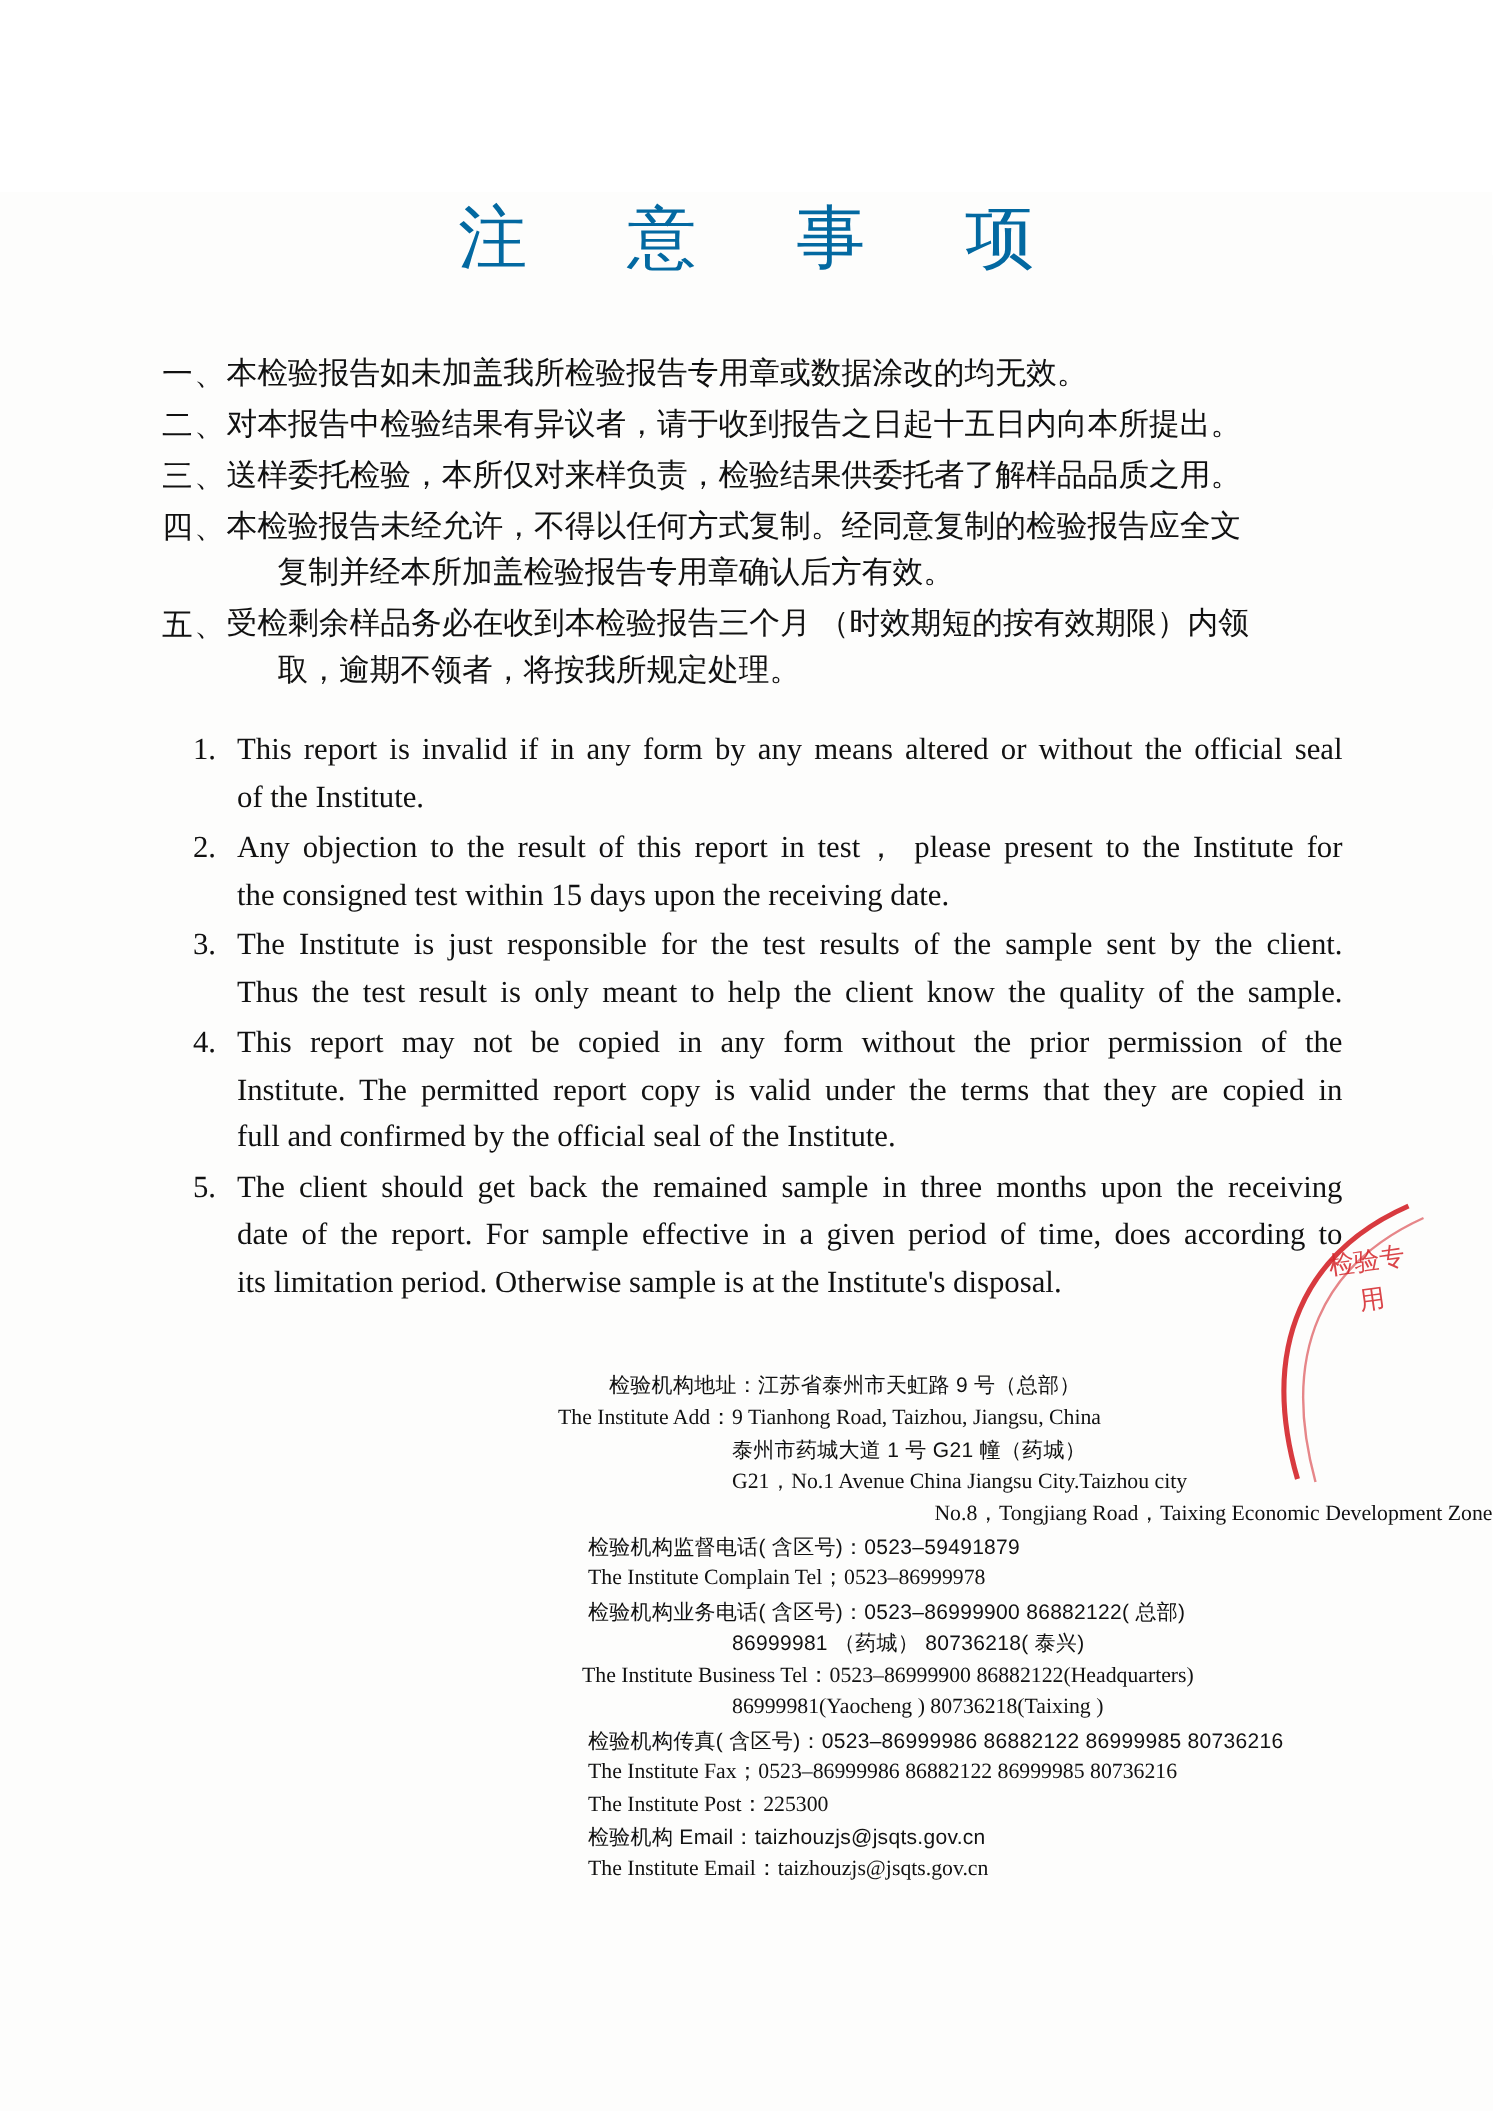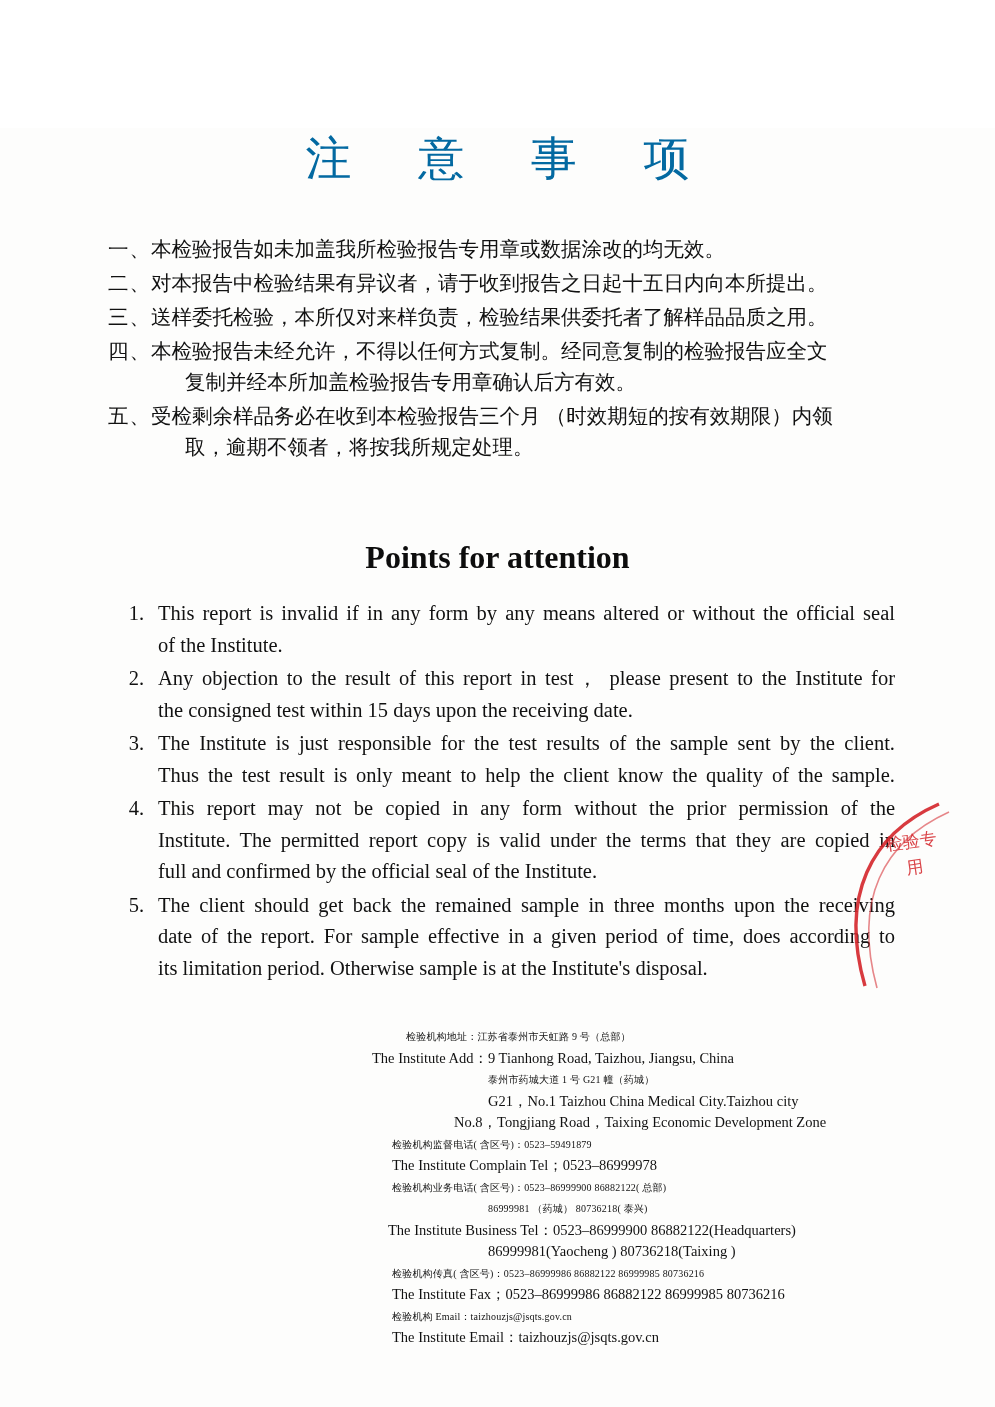--- a/index.html
+++ b/index.html
@@ -106,34 +106,34 @@
   }
 
   
   .footer {
     margin: 42px 0 0 0;
     padding-left: 392px;
     font-size: 14.5px;
     line-height: 21.5px;
   }
   .footer .cnline {
-    font-family: Liberation Serif, serif;
-    font-size: 10px;
+    font-family: Liberation Sans, sans-serif;
+    font-size: 14px;
     letter-spacing: 0.2px;
   }
   .footer .enline {
     font-family: "Liberation Serif", "DejaVu Serif", serif;
     font-size: 14.5px;
   }
   .footer .ctr {
     display: block;
   }
   .pad1 { padding-left: 14px; }
   .pad3 { padding-left: 96px; }
-  .pad4 { padding-left: 62px; }
+  .pad4 { padding-left: 62px; text-align: right; }
   .neg1 { margin-left: -20px; }
   .neg2 { margin-left: -4px; }
 
   
   .seal {
     position: absolute;
     right: 44px;
     top: 672px;
     width: 120px;
     height: 190px;
@@ -196,21 +196,20 @@
     <div class="cn-item">
       <span class="cn-num">五、</span>
       <span class="cn-text">
         <span class="line">受检剩余样品务必在收到本检验报告三个月 （时效期短的按有效期限）内领</span>
         <span class="indent-line">取，逾期不领者，将按我所规定处理。</span>
       </span>
     </div>
 
   </div>
 
-  <h2 class="en-title">Points for attention</h2>
 
   <div class="en-list">
 
     <div class="en-item">
       <span class="en-num">1.</span>
       <span class="en-body">
         <span class="ln just">This report is invalid if in any form by any means altered or without the official seal</span>
         <span class="ln">of the Institute.</span>
       </span>
     </div>
@@ -248,30 +247,31 @@
         <span class="ln">its limitation period. Otherwise sample is at the Institute's disposal.</span>
       </span>
     </div>
 
   </div>
 
   <div class="footer">
     <span class="ctr cnline pad1">检验机构地址：江苏省泰州市天虹路 9 号（总部）</span>
     <span class="ctr enline neg1">The Institute Add：9 Tianhong Road, Taizhou, Jiangsu, China</span>
     <span class="ctr cnline pad3">泰州市药城大道 1 号 G21 幢（药城）</span>
-    <span class="ctr enline pad3">G21，No.1 Taizhou China Medical City.Taizhou city</span>
+    <span class="ctr enline pad3">G21，No.1 Avenue China Jiangsu City.Taizhou city</span>
     <span class="ctr enline pad4">No.8，Tongjiang Road，Taixing Economic Development Zone</span>
     <span class="ctr cnline">检验机构监督电话( 含区号)：0523–59491879</span>
     <span class="ctr enline">The Institute Complain Tel；0523–86999978</span>
     <span class="ctr cnline">检验机构业务电话( 含区号)：0523–86999900  86882122( 总部)</span>
     <span class="ctr cnline pad3">86999981 （药城）  80736218( 泰兴)</span>
     <span class="ctr enline neg2">The Institute Business Tel：0523–86999900 86882122(Headquarters)</span>
     <span class="ctr enline pad3">86999981(Yaocheng ) 80736218(Taixing )</span>
     <span class="ctr cnline">检验机构传真( 含区号)：0523–86999986  86882122  86999985   80736216</span>
     <span class="ctr enline">The Institute Fax；0523–86999986  86882122  86999985  80736216</span>
+    <span class="ctr enline">The Institute Post：225300</span>
     <span class="ctr cnline">检验机构 Email：taizhouzjs@jsqts.gov.cn</span>
     <span class="ctr enline">The Institute Email：taizhouzjs@jsqts.gov.cn</span>
 
   </div>
 
   <div class="seal">
     <svg width="120" height="190" viewBox="0 0 120 190">
       <path d="M108 4 C 40 34, 8 96, 34 186" fill="none" stroke="#d4252a" stroke-width="3.4" opacity="0.9"></path>
       <path d="M118 12 C 52 42, 22 100, 46 188" fill="none" stroke="#d4252a" stroke-width="1.6" opacity="0.55"></path>
     </svg>

